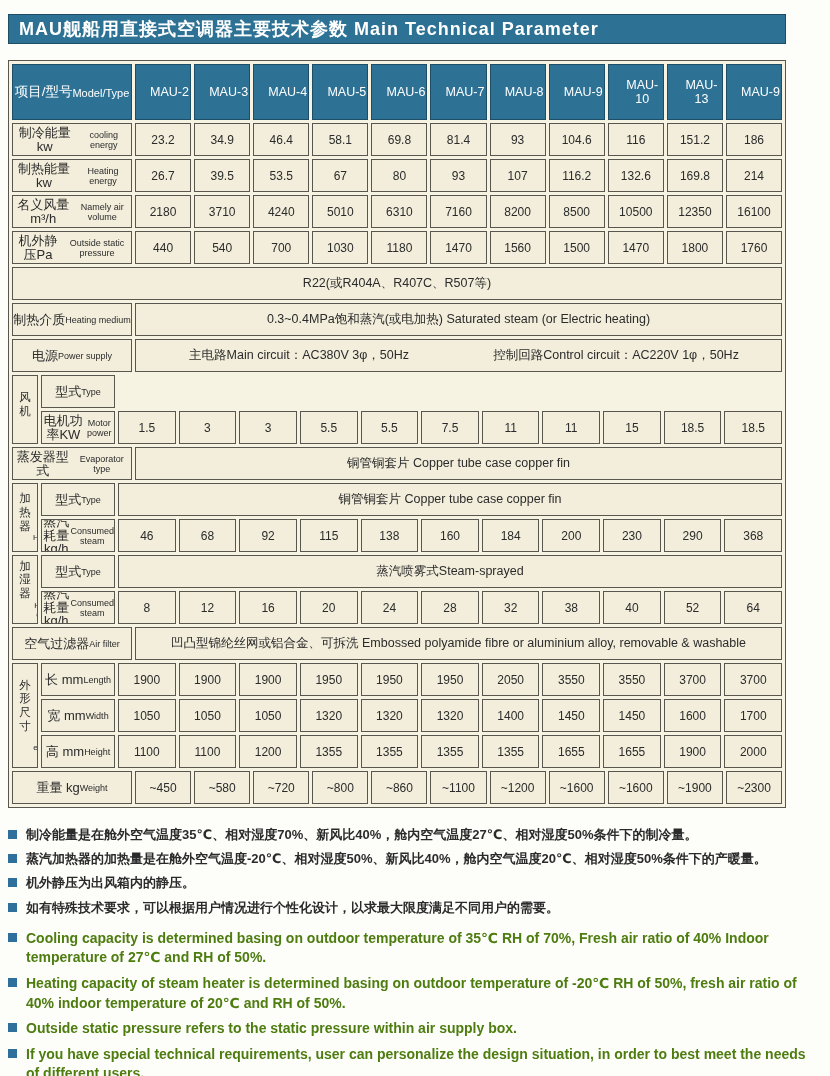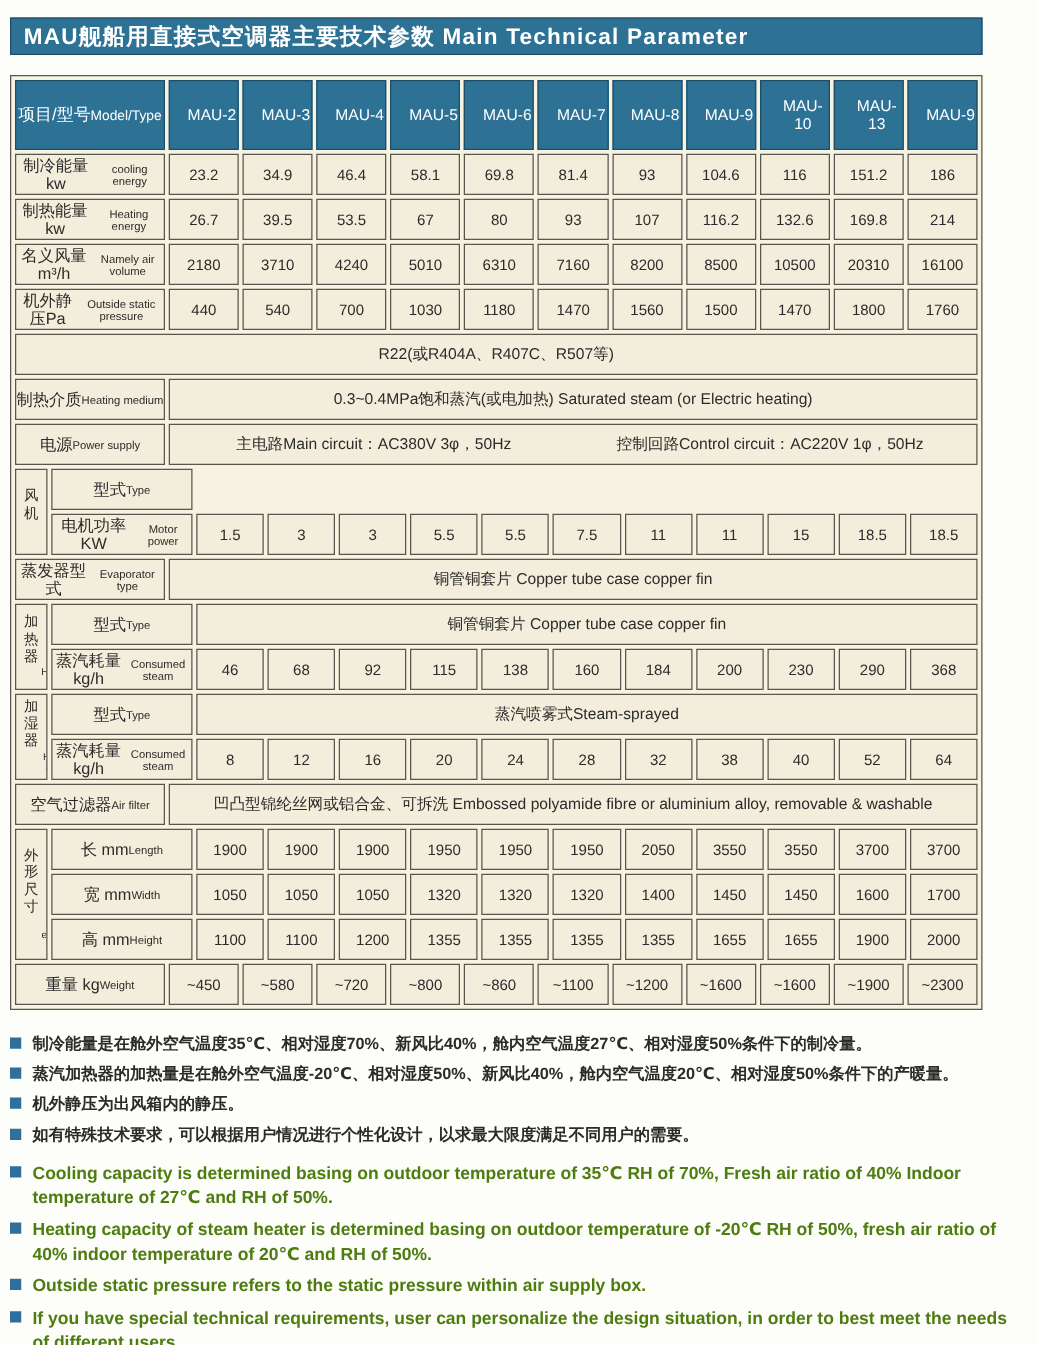--- a/index.html
+++ b/index.html
@@ -27,21 +27,21 @@
   }
   .trow { display: flex; gap: 3px; height: 33px; flex: none; }
   .trow.header { height: 56px; }
   .cell {
     background: #f2eedb; border: 1px solid #59574d;
     display: flex; align-items: center; justify-content: center;
     text-align: center; overflow: hidden;
   }
   .cell.head { background: #2d7295; color: #fff; border-color: #1d4d67; }
   .cell.label { width: 120px; flex: none; line-height: 1.05; }
-  .cell.label.narrow { width: 113px; }
+  .cell.label.narrow { width: 74px; }
   .cell.val, .cell.head.model { flex: 1 1 0; min-width: 0; font-size: 12px; }
   .cell.head.model { font-size: 12.5px; padding-left: 13px; }
   .cell.spanc { flex: 1 1 0; font-size: 12.5px; }
   .cell.span2 { flex: 1 1 0; font-size: 12.5px; justify-content: space-around; padding-left: 11px; }
   .zh { font-size: 13px; }
   .en { font-size: 9px; margin-top: 2px; }
   .cell.head.label .zh { font-size: 13.5px; }
   .cell.head.label .en { font-size: 11px; margin-top: 4px; }
 
   .section { display: flex; gap: 3px; flex: none; }
@@ -123,21 +123,21 @@
         </div>
         <div class="cell val">2180</div>
         <div class="cell val">3710</div>
         <div class="cell val">4240</div>
         <div class="cell val">5010</div>
         <div class="cell val">6310</div>
         <div class="cell val">7160</div>
         <div class="cell val">8200</div>
         <div class="cell val">8500</div>
         <div class="cell val">10500</div>
-        <div class="cell val">20310</div>
+        <div class="cell val">12350</div>
         <div class="cell val">16100</div>
       </div>
       <div class="trow">
         <div class="cell label">
           <div class="zh">机外静压Pa</div>
           <div class="en">Outside static pressure</div>
         </div>
         <div class="cell val">440</div>
         <div class="cell val">540</div>
         <div class="cell val">700</div>

